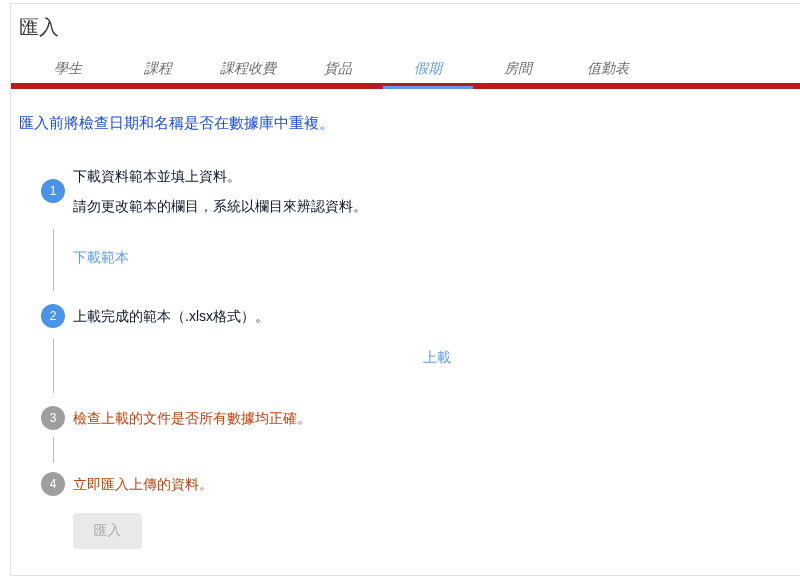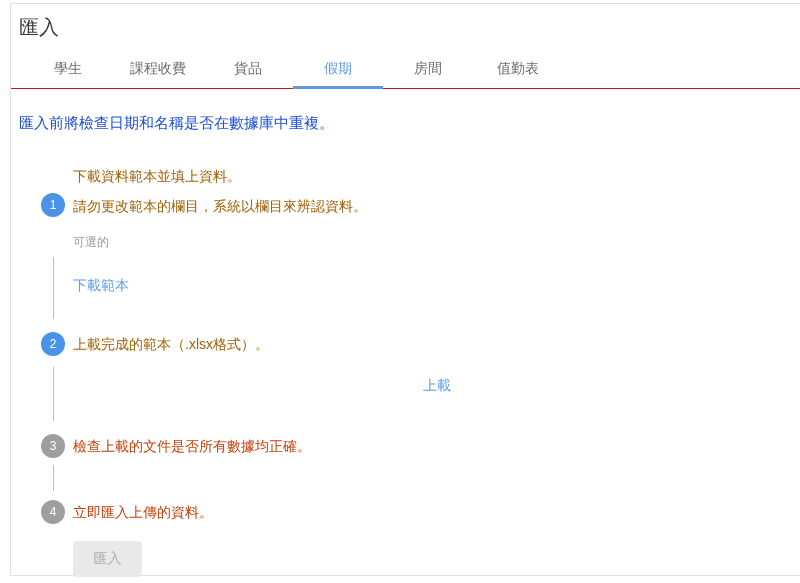--- a/index.html
+++ b/index.html
@@ -23,22 +23,23 @@
     font-size: 20px;
     line-height: 26px;
     font-weight: 400;
     color: #3c3c3c;
   }
   
   .tabs {
     display: flex;
     margin-top: 9px;
     height: 40px;
-    border-bottom: 1px solid #b91c1c;
+    border-bottom: 6px solid #b91c1c;
     padding-left: 12px;
+    font-style: italic;
   }
   .tab {
     width: 90px;
     height: 40px;
     display: flex;
     align-items: center;
     justify-content: center;
     font-size: 14px;
     color: #6d6d6d;
     cursor: pointer;
@@ -71,21 +72,21 @@
     align-items: center;
     justify-content: center;
     margin-right: 8px;
   }
   .step-icon.blue { background: #4a93e6; }
   .step-icon.gray { background: #9e9e9e; }
   .step-label { flex: 1; }
   .step-line {
     font-size: 14px;
     line-height: 30px;
-    color: #a16207;
+    color: #0f172a;
   }
   .step-line.muted { color: #c2410c; }
   .optional {
     margin-top: 14px;
     font-size: 12px;
     line-height: 14px;
     color: #9b9b9b;
   }
   .step-content {
     margin-left: 12px;
@@ -116,20 +117,21 @@
 </style>
 </head>
 <body>
 
 <div class="card">
 
   <h1 class="page-title">匯入</h1>
 
   <div class="tabs">
     <div class="tab">學生</div>
+    <div class="tab">課程</div>
     <div class="tab">課程收費</div>
     <div class="tab">貨品</div>
     <div class="tab active">假期</div>
     <div class="tab">房間</div>
     <div class="tab">值勤表</div>
   </div>
 
   <div class="main">
 
     <p class="desc">匯入前將檢查日期和名稱是否在數據庫中重複。</p>
@@ -137,21 +139,20 @@
     <div class="stepper">
 
       
       <div class="step-header">
         <div class="step-icon blue">
           <span>1</span>
         </div>
         <div class="step-label">
           <div class="step-line">下載資料範本並填上資料。</div>
           <div class="step-line">請勿更改範本的欄目，系統以欄目來辨認資料。</div>
-          <div class="optional">可選的</div>
         </div>
       </div>
       <div class="step-content sc1">
         <a class="link">下載範本</a>
       </div>
 
       
       <div class="step-header">
         <div class="step-icon blue">
           <span>2</span>

